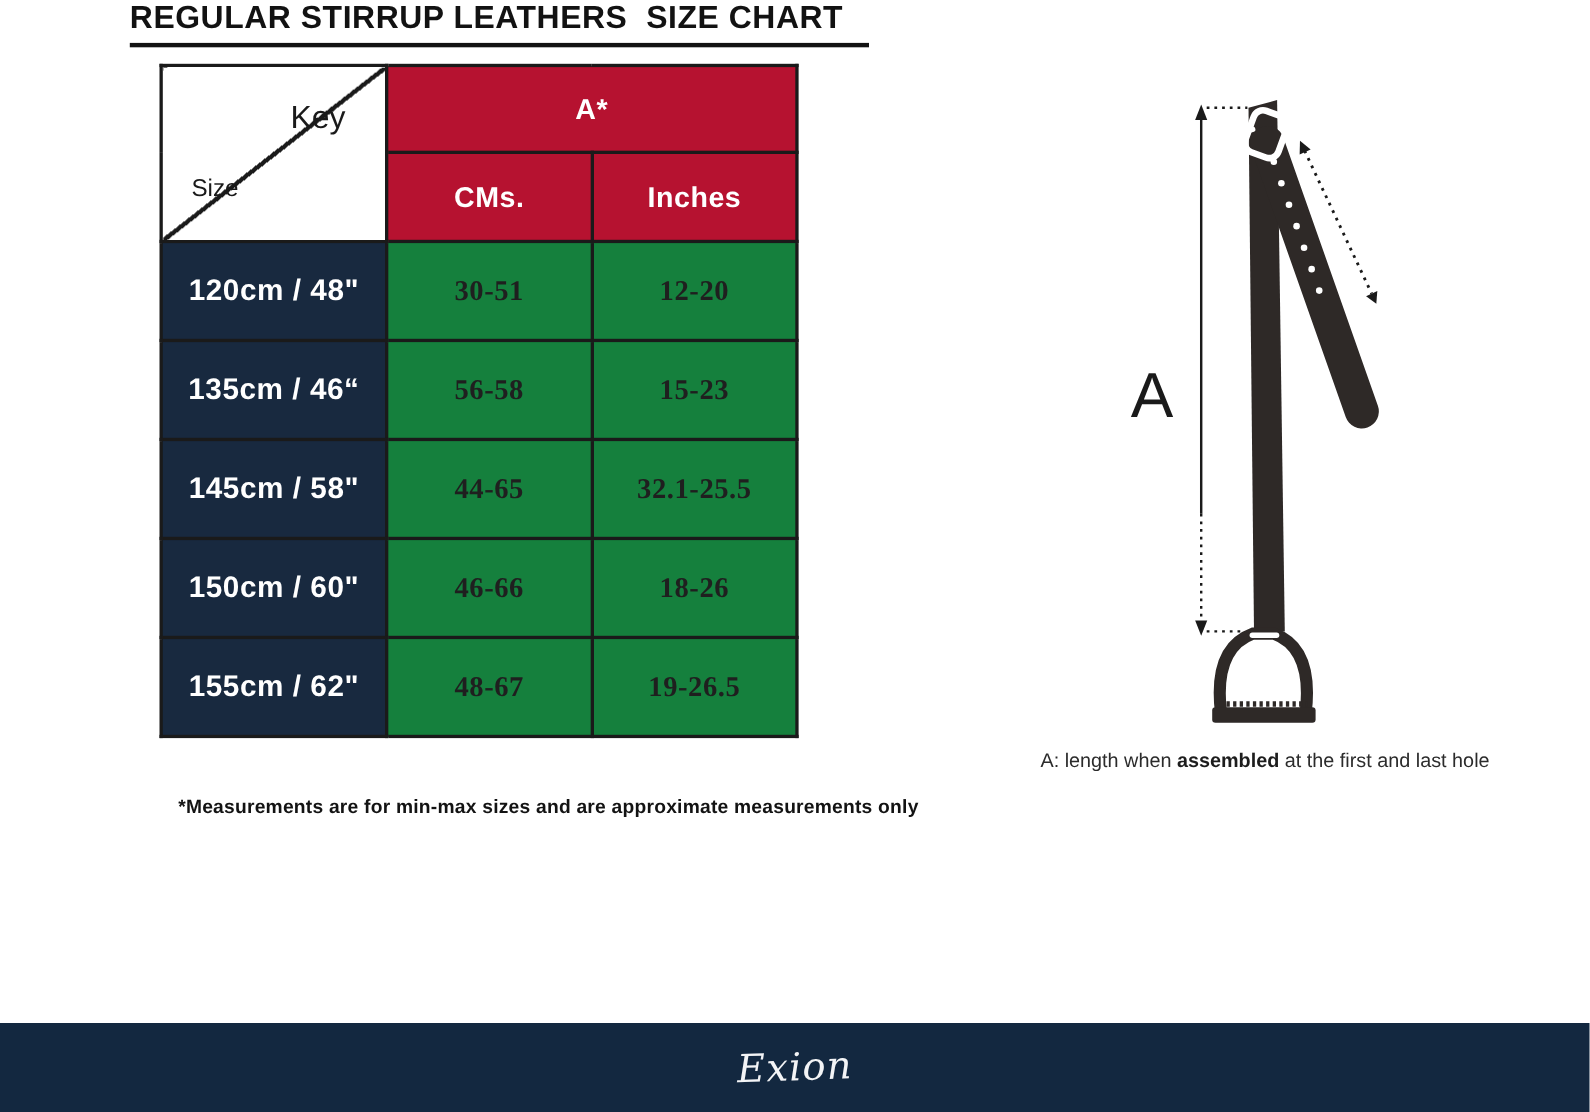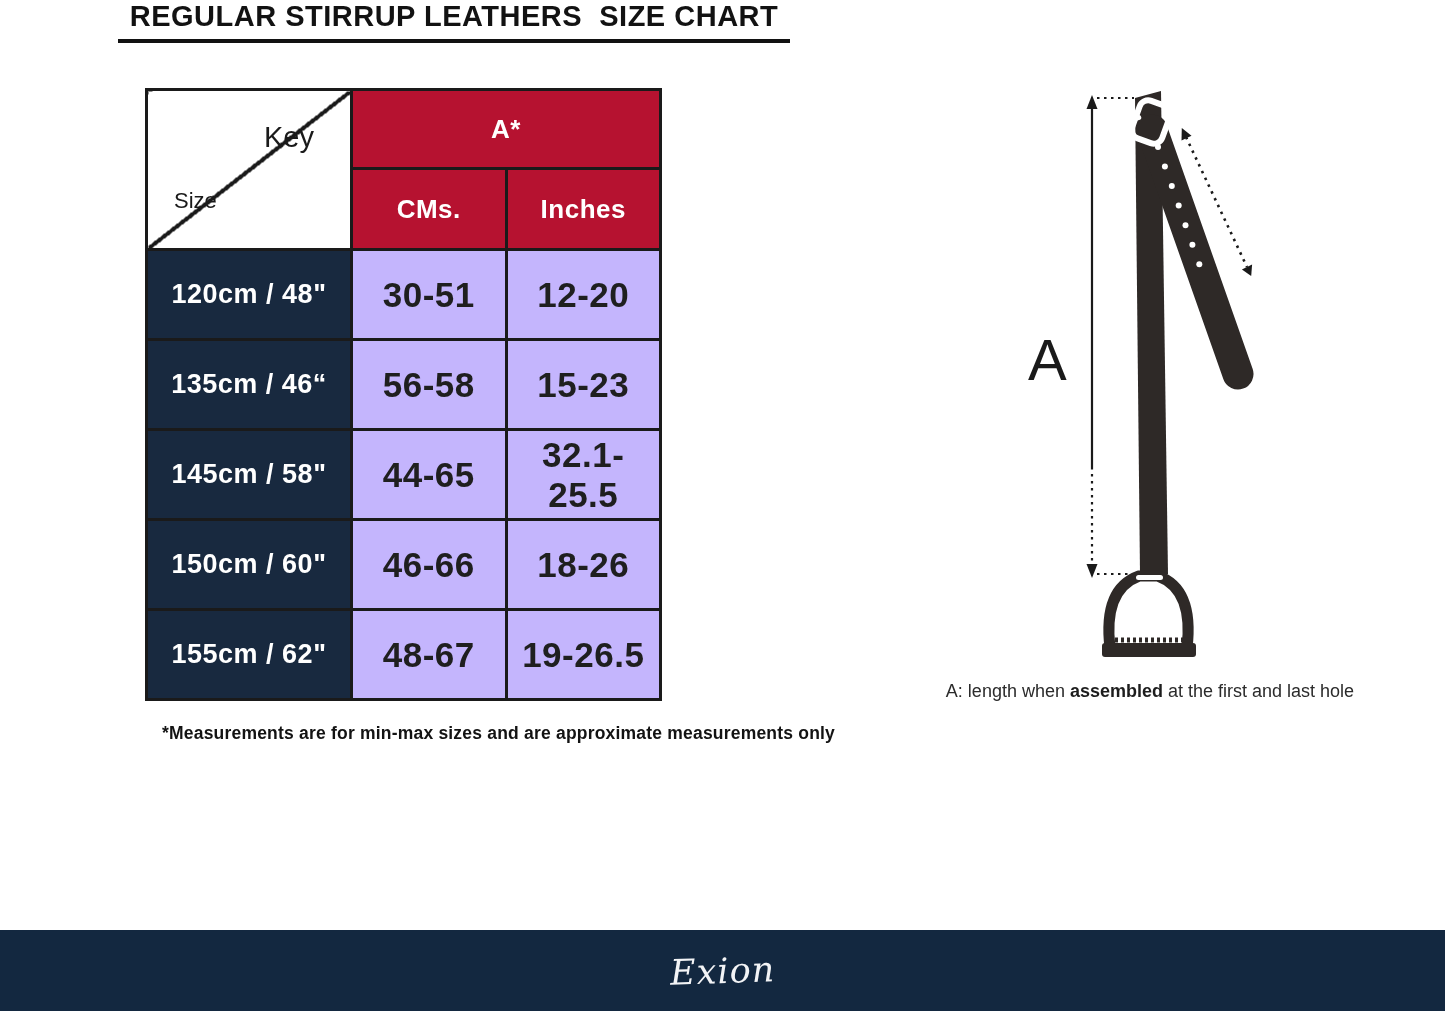--- a/index.html
+++ b/index.html
@@ -17,30 +17,30 @@
     position: absolute;
     left: 118px; top: 0px;
     width: 672px;
     font-size: 29px;
     font-weight: 700;
     letter-spacing: 0.5px;
     white-space: pre;
     color: #121212;
     border-bottom: 4px solid #121212;
     padding-bottom: 6px;
-    text-align: center;
+    text-align: left;
   }
 
   
   table.size-table {
     position: absolute;
-    left: 145px; top: 88px;
+    left: 145px; top: 58px;
     border-collapse: collapse;
     table-layout: fixed;
-    width: 517px;
+    width: 581px;
   }
   table.size-table td {
     border: 3px solid #1a1a1a;
     text-align: center;
     vertical-align: middle;
   }
   td.col-size { width: 205px; }
   td.col-val  { width: 206px; }
 
   tr.group-row   { height: 79px; }
@@ -55,25 +55,26 @@
     letter-spacing: 0.5px;
   }
   td.navy-cell {
     background: #18293F;
     color: #ffffff;
     font-weight: 700;
     font-size: 27px;
     letter-spacing: 0.5px;
   }
   td.value-cell {
-    background: #c4b5fd;
+    background: #15803d;
     color: #1f1f1f;
     font-weight: 700;
-    font-size: 35px;
-    letter-spacing: 0.5px;
+    font-size: 26px;
+    letter-spacing: 0.5px;
+    font-family: Liberation Serif, serif;
   }
 
   td.corner-cell {
     position: relative;
     background:
       linear-gradient(to bottom right,
         transparent calc(50% - 2px),
         #1a1a1a calc(50% - 2px),
         #1a1a1a calc(50% + 2px),
         transparent calc(50% + 2px));

